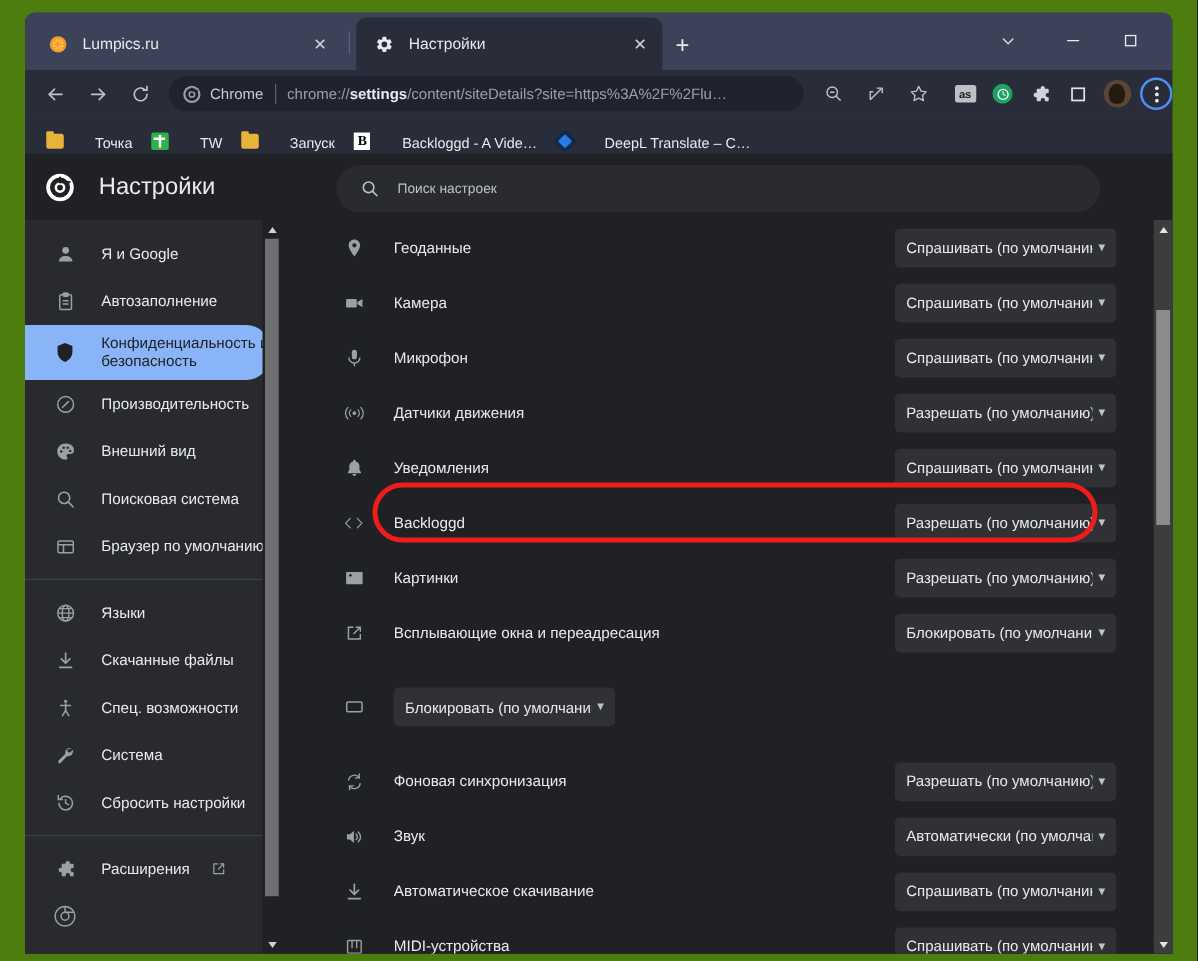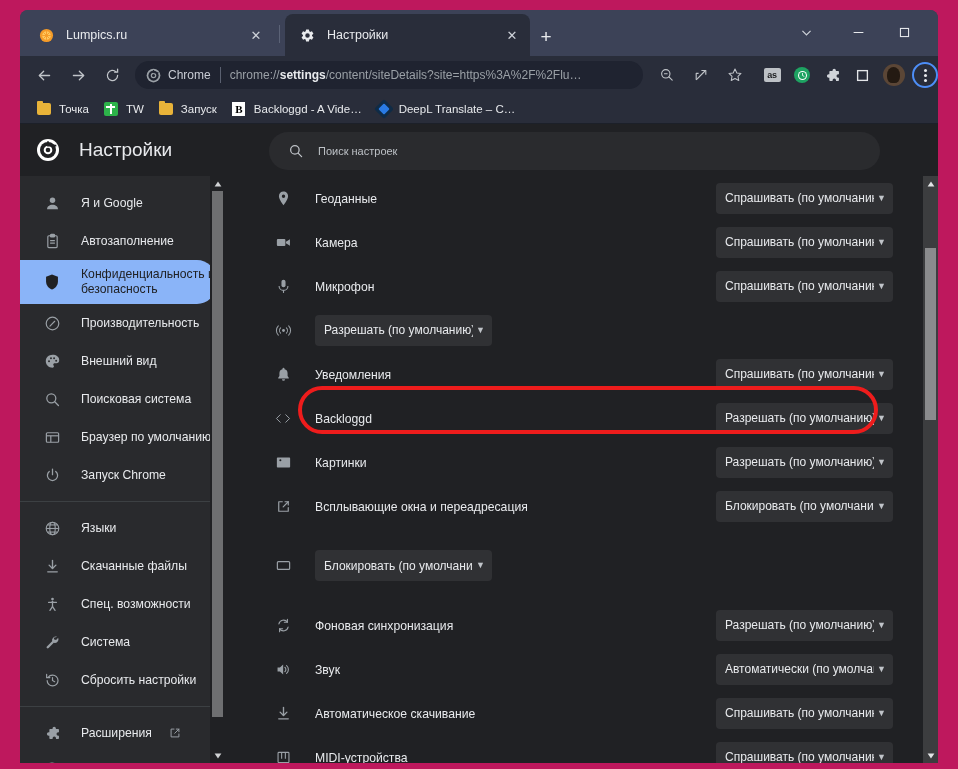--- a/index.html
+++ b/index.html
@@ -5,21 +5,21 @@
   * { box-sizing: border-box; margin: 0; padding: 0; }
   html, body {
     width: 958px; height: 769px;
     background: #000;
     font-family: "Liberation Sans", sans-serif;
     overflow: hidden;
   }
   #app {
     position: relative;
     width: 958px; height: 769px;
-    background: #be185d;
+    background: #4d7c0f;
   }
 
   
   .win {
     position: absolute;
     left: 20px; top: 10px;
     width: 918px; height: 753px;
     background: #3c4257;
     border-radius: 8px 8px 0 0;
     overflow: hidden;
@@ -206,25 +206,26 @@
   
   .bookmarks {
     height: 30px;
     background: #292d3a;
     display: flex;
     align-items: center;
     padding-left: 12px;
     border-bottom: 1px solid #1c2029;
   }
   .bm {
-    display: flex; align-items: center;
+    display: flex; align-items: flex-end;
     height: 24px;
     padding: 0 8px 0 4px;
     margin-right: 2px;
     border-radius: 4px;
+    gap: 17px;
   }
   .bm-ico {
     width: 16px; height: 16px;
     margin-right: 7px;
     flex: 0 0 16px;
     display: flex; align-items: center; justify-content: center;
   }
   .bm-label {
     font-size: 11.5px;
     color: #e8eaed;
@@ -779,29 +780,20 @@
             <span class="nav-ico">
               <svg width="17" height="17" viewBox="0 0 20 20" fill="none" stroke="currentColor" stroke-width="1.4">
                 <rect x="2.8" y="4.4" width="14.4" height="11.2" rx="1.2"></rect>
                   <line x1="2.8" y1="8" x2="17.2" y2="8"></line>
                   <line x1="8" y1="8" x2="8" y2="15.6"></line>
               </svg>
             </span>
             <span class="nav-label">Браузер по умолчанию</span>
           </div>
 
-          <div class="nav-item">
-            <span class="nav-ico">
-              <svg width="17" height="17" viewBox="0 0 20 20" fill="none" stroke="currentColor" stroke-width="1.5" stroke-linecap="round">
-                <path d="M6.2 5.3a6 6 0 107.6 0"></path>
-                  <line x1="10" y1="2.4" x2="10" y2="9"></line>
-              </svg>
-            </span>
-            <span class="nav-label">Запуск Chrome</span>
-          </div>
 
           <div class="nav-sep"></div>
 
           <div class="nav-item">
             <span class="nav-ico">
               <svg width="17" height="17" viewBox="0 0 20 20" fill="none" stroke="currentColor" stroke-width="1.3">
                 <circle cx="10" cy="10" r="7.4"></circle>
                   <ellipse cx="10" cy="10" rx="3.2" ry="7.4"></ellipse>
                   <line x1="2.6" y1="10" x2="17.4" y2="10"></line>
                   <line x1="4.2" y1="5.8" x2="15.8" y2="5.8"></line>
@@ -947,20 +939,21 @@
             <div class="perm-row">
               <span class="perm-ico">
                 <svg width="19" height="17" viewBox="0 0 22 20" fill="none" stroke="currentColor" stroke-width="1.2" stroke-linecap="round">
                   <circle cx="11" cy="10" r="1.7" fill="currentColor" stroke="none"></circle>
                   <path d="M7.6 6.9a4.4 4.4 0 000 6.2"></path>
                     <path d="M14.4 6.9a4.4 4.4 0 010 6.2"></path>
                   <path d="M4.9 4.6a7.7 7.7 0 000 10.8"></path>
                     <path d="M17.1 4.6a7.7 7.7 0 010 10.8"></path>
                 </svg>
               </span>
+              <span class="perm-text"><span class="perm-label">Датчики движения</span></span>
               <span class="perm-select">
                 <span class="pv">Разрешать (по умолчанию)</span>
                 <span class="caret">▼</span>
               </span>
             </div>
 
             <div class="perm-row">
               <span class="perm-ico">
                 <svg width="17" height="17" viewBox="0 0 20 20" fill="currentColor">
                     <path d="M10 2a1.2 1.2 0 00-1.2 1.2v.6A4.8 4.8 0 005.2 8.4v3.4L3.8 13.8v1h12.4v-1l-1.4-2v-3.4a4.8 4.8 0 00-3.6-4.6v-.6A1.2 1.2 0 0010 2z"></path>

